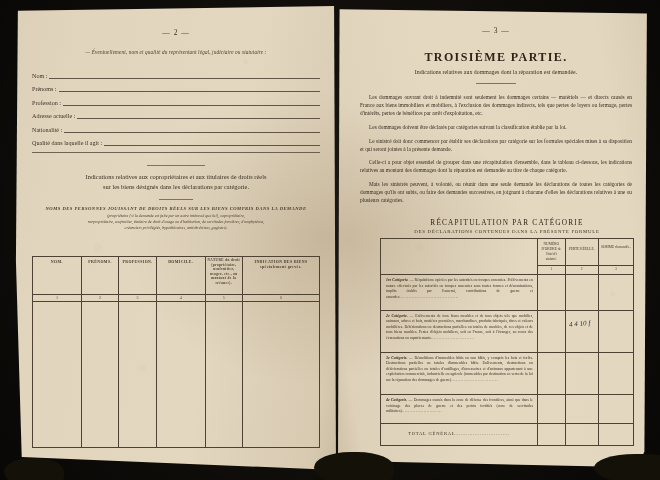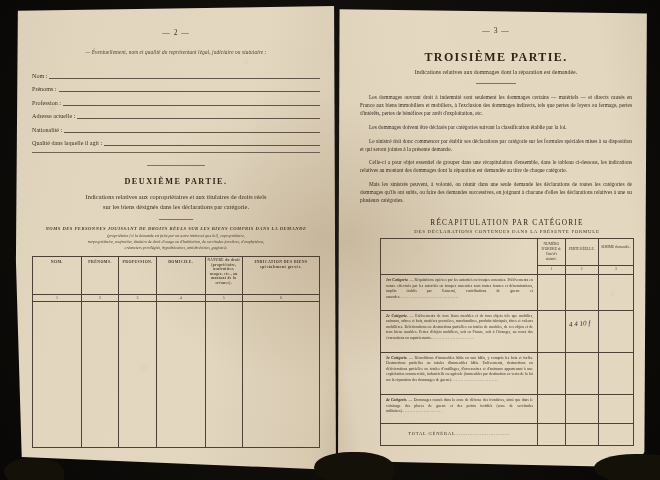--- a/index.html
+++ b/index.html
@@ -138,21 +138,20 @@
           </div>
           <div class="field">
             <span class="lbl">Qualité dans laquelle il agit :</span>
             <span class="dash"></span>
           </div>
           <div class="hr-full"></div>
         </div>
 
         <div class="ruleshort" style="margin-top:12px;"></div>
 
-        <div class="secttitle" style="margin-top:11px;">DEUXIÈME PARTIE.</div>
         <div class="sectsub" style="margin-top:6px;">Indications relatives aux copropriétaires et aux titulaires de droits réels</div>
         <div class="sectsub">sur les biens désignés dans les déclarations par catégorie.</div>
 
         <div class="ruleshort" style="width:34px;margin-top:7px;"></div>
 
         <div class="caps" style="margin-top:6px;">NOMS DES PERSONNES JOUISSANT DE DROITS RÉELS SUR LES BIENS COMPRIS DANS LA DEMANDE</div>
         <div class="capsmall" style="margin-top:2px;">(propriétaire [si la demande est faite par un autre intéressé que lui], copropriétaire,</div>
         <div class="capsmall">nu-propriétaire, usufruitier, titulaire de droit d'usage ou d'habitation, de servitudes foncières, d'emphytéose,</div>
         <div class="capsmall">créanciers privilégiés, hypothécaires, antichrésistes, gagistes).</div>
       </div>

